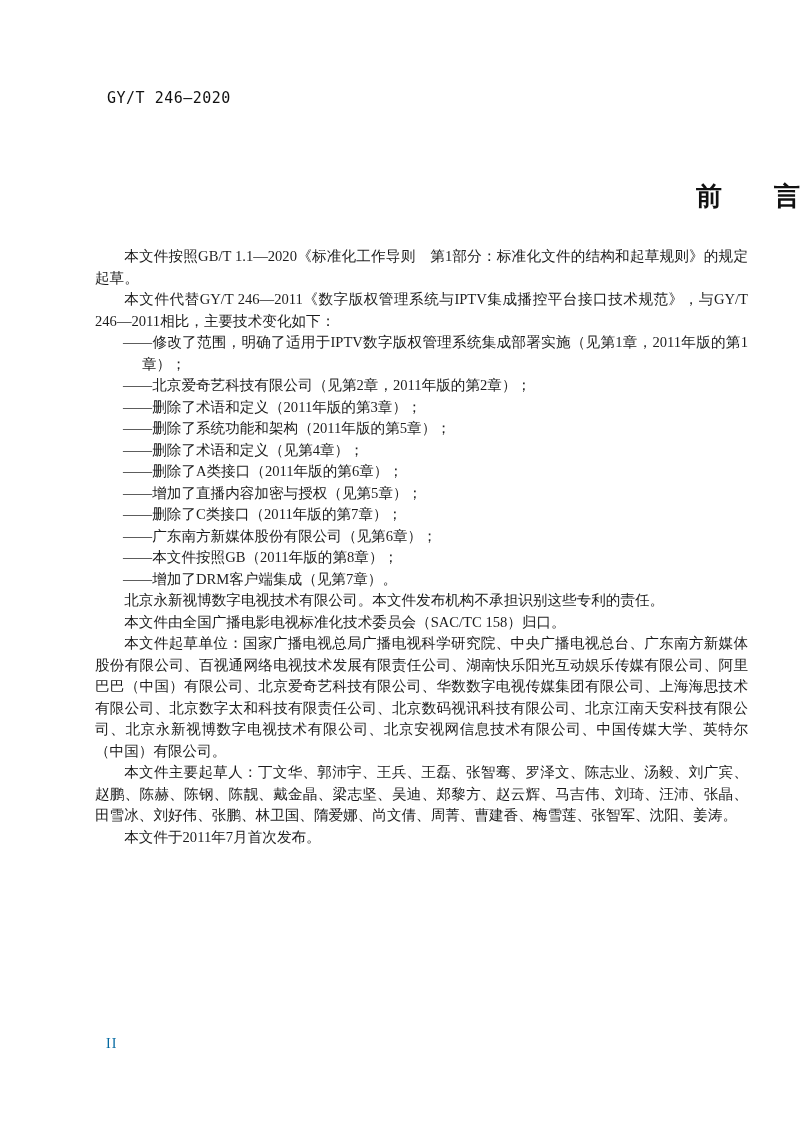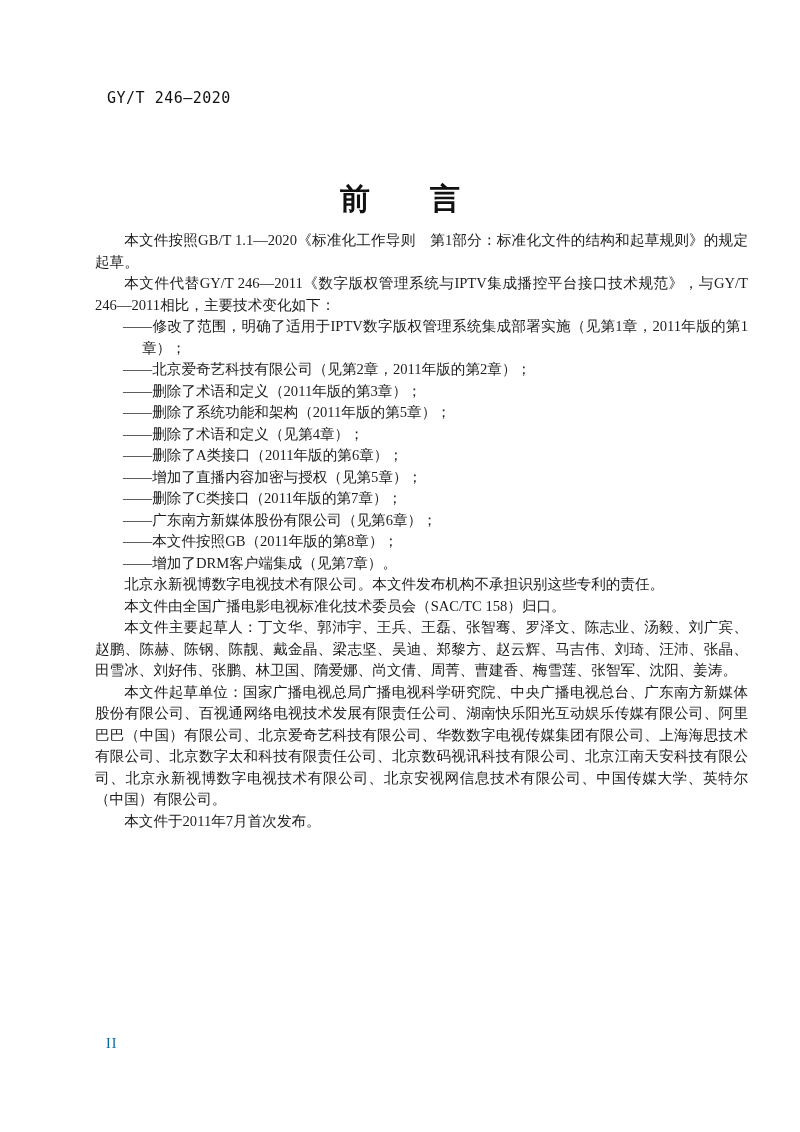--- a/index.html
+++ b/index.html
@@ -20,30 +20,30 @@
     font-size: 15px;
     letter-spacing: 0.5px;
     color: #111111;
     margin-left: 13px;
   }
   .doc-title {
     position: absolute;
     top: 179px;
     left: 0;
     width: 100%;
-    text-align: center;
+    text-align: right;
     font-family: "Liberation Sans", "DejaVu Sans", sans-serif;
     font-weight: bold;
-    font-size: 30px;
+    font-size: 26px;
     color: #111111;
   }
   .doc-body {
     position: absolute;
     left: 95px;
-    top: 230px;
+    top: 246px;
     width: 653px;
     font-size: 14.6px;
     line-height: 21.5px;
     text-align: justify;
     color: #1c1c1c;
   }
   .para { text-indent: 2em; }
   .change { padding-left: 47px; text-indent: -19px; }
   .doc-footer {
     position: absolute;
@@ -72,18 +72,18 @@
   <p class="change">——删除了术语和定义（见第4章）；</p>
   <p class="change">——删除了A类接口（2011年版的第6章）；</p>
   <p class="change">——增加了直播内容加密与授权（见第5章）；</p>
   <p class="change">——删除了C类接口（2011年版的第7章）；</p>
   <p class="change">——广东南方新媒体股份有限公司（见第6章）；</p>
   <p class="change">——本文件按照GB（2011年版的第8章）；</p>
   <p class="change">——增加了DRM客户端集成（见第7章）。</p>
 
   <p class="para">北京永新视博数字电视技术有限公司。本文件发布机构不承担识别这些专利的责任。</p>
   <p class="para">本文件由全国广播电影电视标准化技术委员会（SAC/TC 158）归口。</p>
+  <p class="para">本文件起草单位：国家广播电视总局广播电视科学研究院、中央广播电视总台、广东南方新媒体股份有限公司、百视通网络电视技术发展有限责任公司、湖南快乐阳光互动娱乐传媒有限公司、阿里巴巴（中国）有限公司、北京爱奇艺科技有限公司、华数数字电视传媒集团有限公司、上海海思技术有限公司、北京数字太和科技有限责任公司、北京数码视讯科技有限公司、北京江南天安科技有限公司、北京永新视博数字电视技术有限公司、北京安视网信息技术有限公司、中国传媒大学、英特尔（中国）有限公司。</p>
   <p class="para">本文件主要起草人：丁文华、郭沛宇、王兵、王磊、张智骞、罗泽文、陈志业、汤毅、刘广宾、赵鹏、陈赫、陈钢、陈靓、戴金晶、梁志坚、吴迪、郑黎方、赵云辉、马吉伟、刘琦、汪沛、张晶、田雪冰、刘好伟、张鹏、林卫国、隋爱娜、尚文倩、周菁、曹建香、梅雪莲、张智军、沈阳、姜涛。</p>
-  <p class="para">本文件起草单位：国家广播电视总局广播电视科学研究院、中央广播电视总台、广东南方新媒体股份有限公司、百视通网络电视技术发展有限责任公司、湖南快乐阳光互动娱乐传媒有限公司、阿里巴巴（中国）有限公司、北京爱奇艺科技有限公司、华数数字电视传媒集团有限公司、上海海思技术有限公司、北京数字太和科技有限责任公司、北京数码视讯科技有限公司、北京江南天安科技有限公司、北京永新视博数字电视技术有限公司、北京安视网信息技术有限公司、中国传媒大学、英特尔（中国）有限公司。</p>
   <p class="para">本文件于2011年7月首次发布。</p>
 </div>
 
 <div class="doc-footer">II</div>
 
 </body></html>

